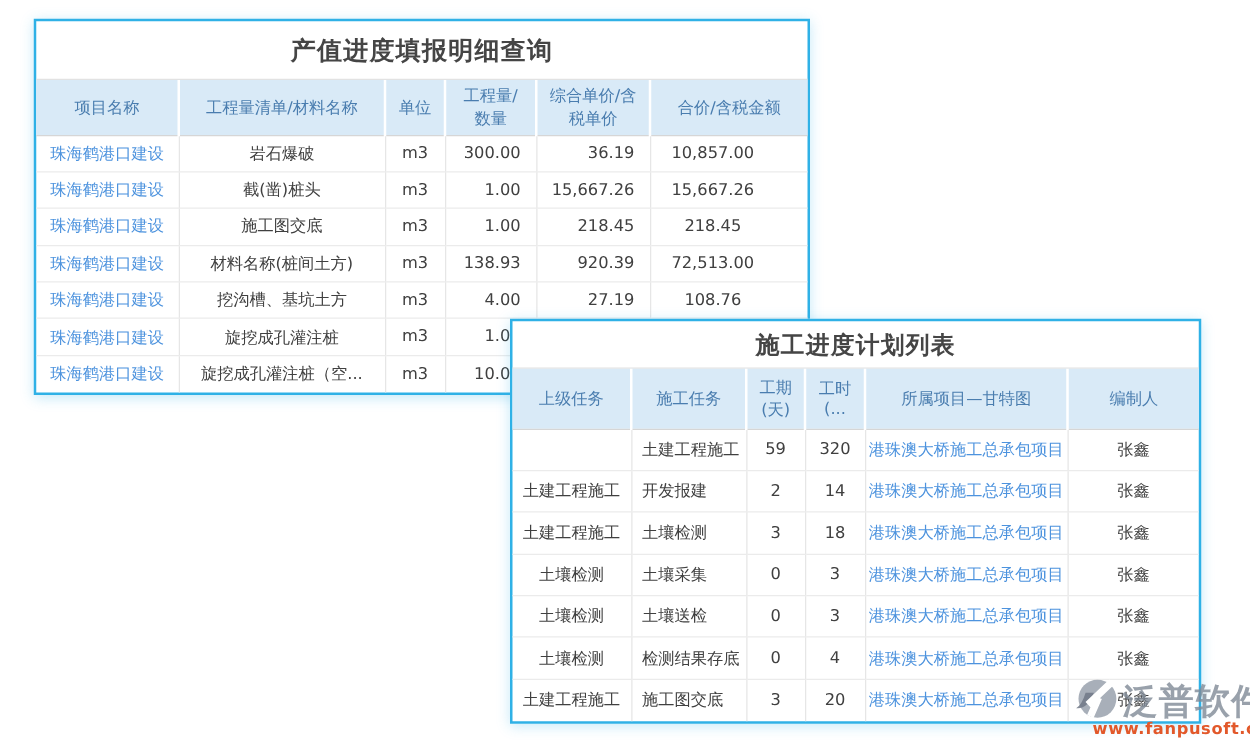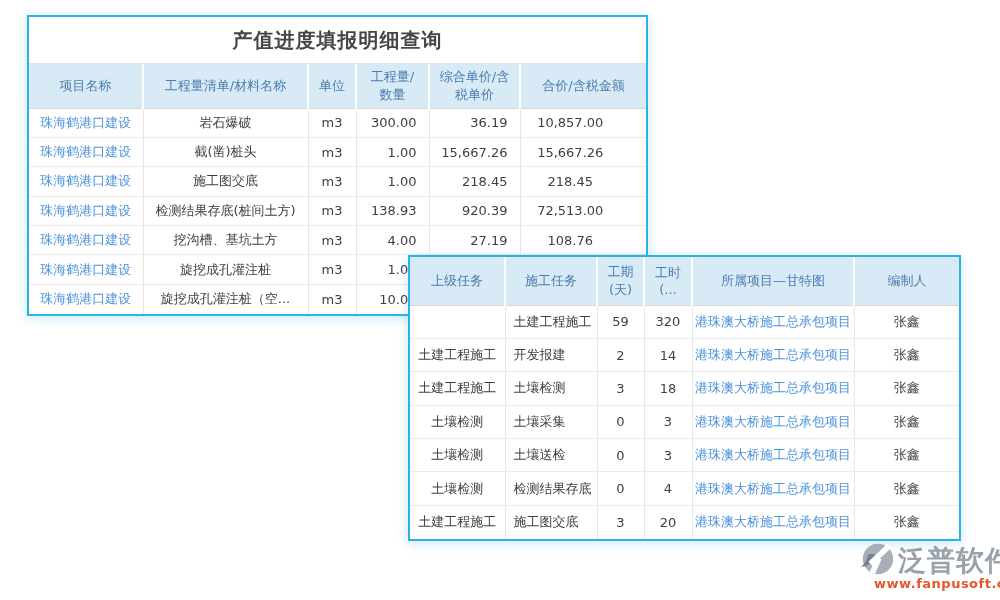--- a/index.html
+++ b/index.html
@@ -111,21 +111,21 @@
       <tr>
         <td class="link">珠海鹤港口建设</td>
         <td>施工图交底</td>
         <td>m3</td>
         <td class="num">1.00</td>
         <td class="num">218.45</td>
         <td class="num-wide">218.45</td>
       </tr>
       <tr>
         <td class="link">珠海鹤港口建设</td>
-        <td>检测结果存底(桩间土方)</td>
+        <td>材料名称(桩间土方)</td>
         <td>m3</td>
         <td class="num">138.93</td>
         <td class="num">920.39</td>
         <td class="num-wide">72,513.00</td>
       </tr>
       <tr>
         <td class="link">珠海鹤港口建设</td>
         <td>挖沟槽、基坑土方</td>
         <td>m3</td>
         <td class="num">4.00</td>
@@ -146,20 +146,21 @@
         <td>m3</td>
         <td class="num">10.00</td>
         <td class="num"></td>
         <td class="num-wide"></td>
       </tr>
     </tbody>
   </table>
 </div>
 
 <div class="panel" id="panel2">
+  <div class="panel-title">施工进度计划列表</div>
   <table>
     <colgroup>
       <col style="width:95px">
         <col style="width:92px">
         <col style="width:47px">
       <col style="width:48px">
         <col style="width:162px">
         <col style="width:105px">
     </colgroup>
     <thead>

